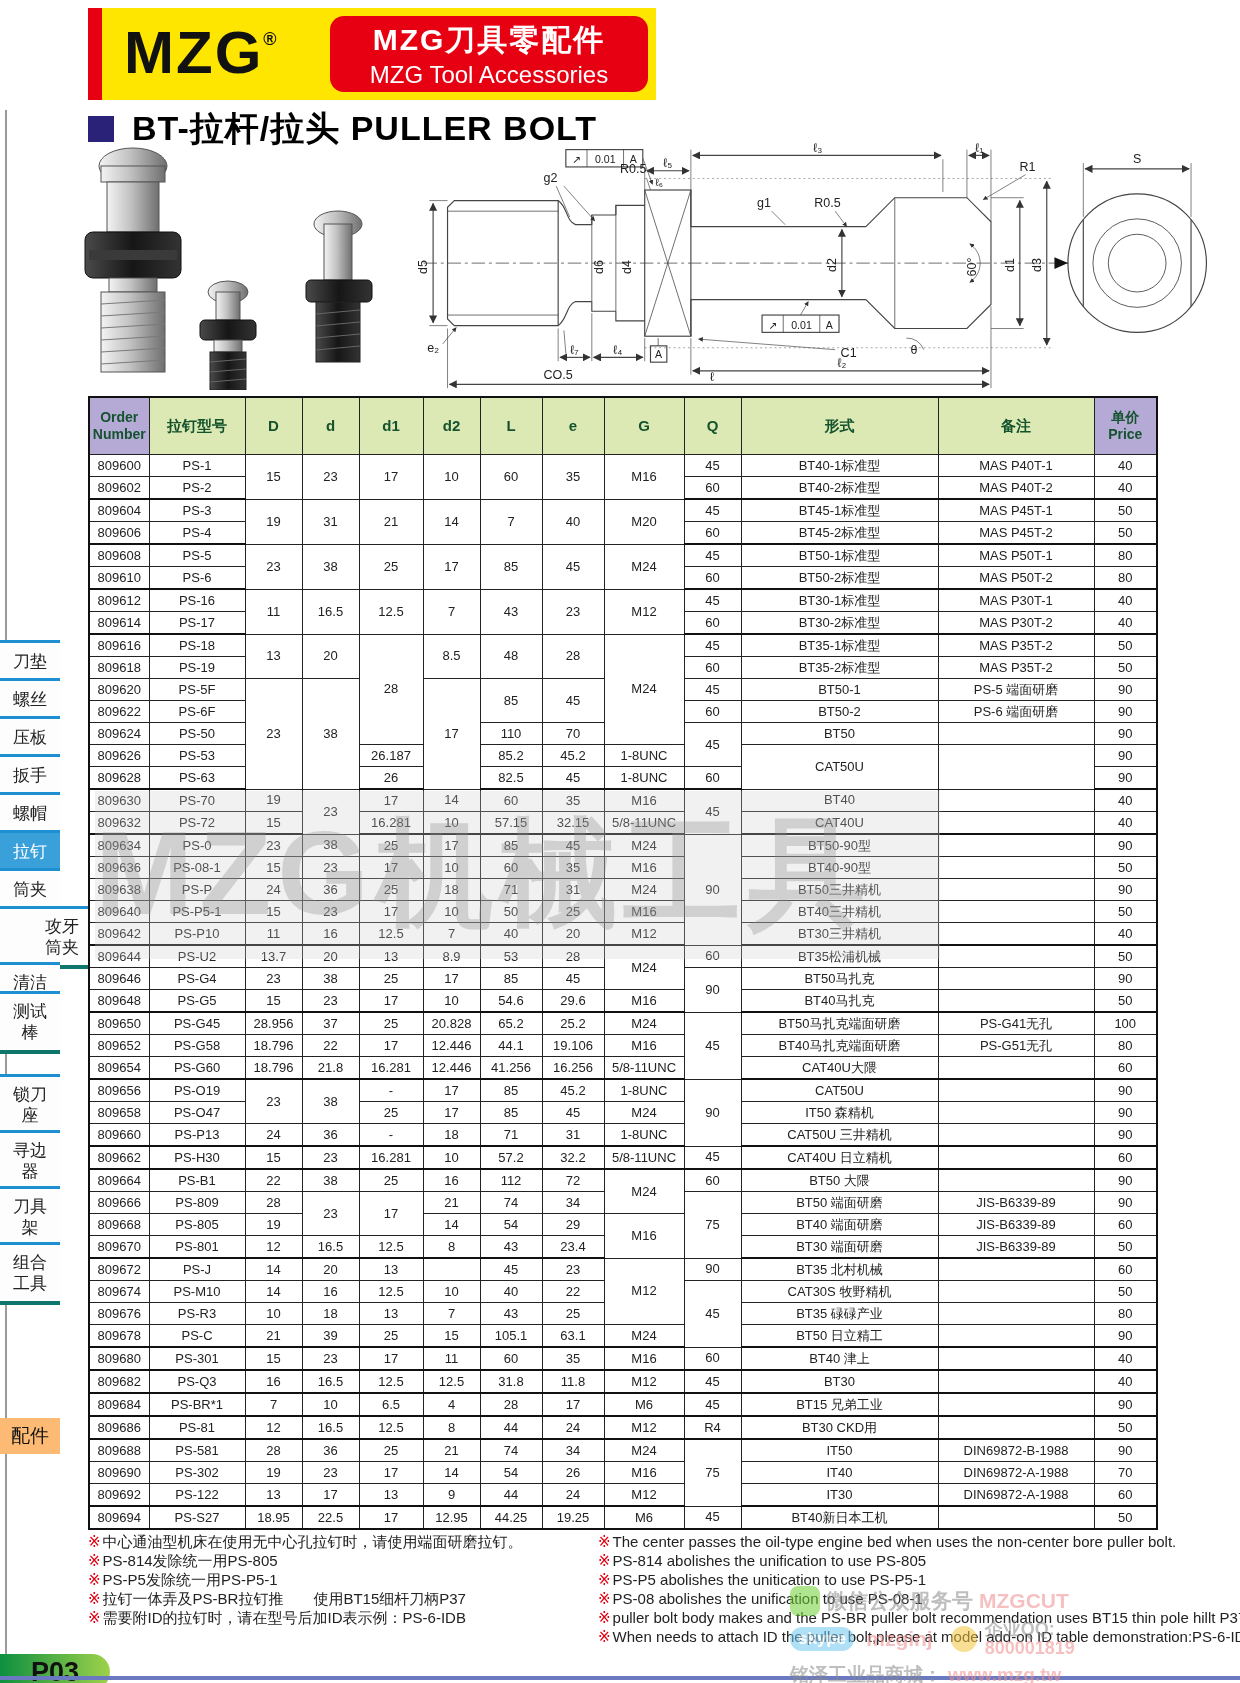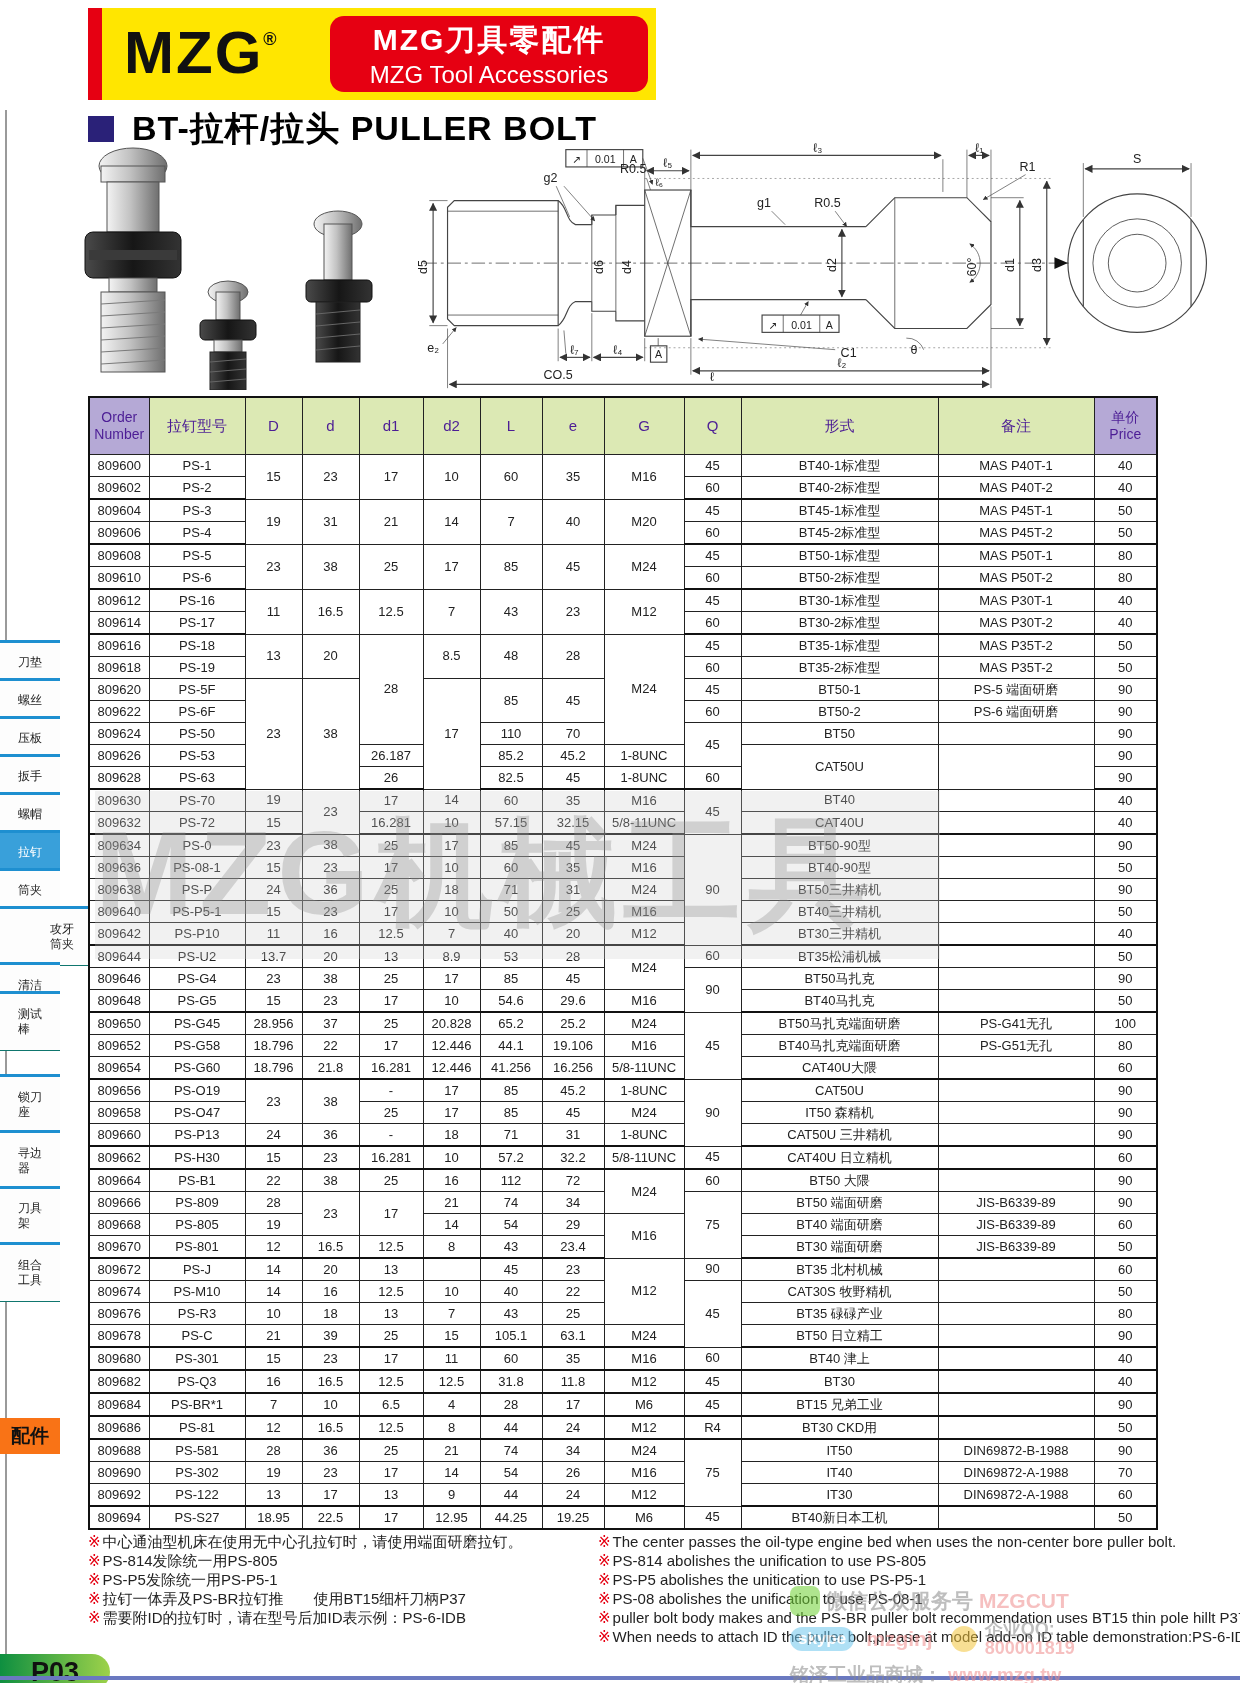--- a/index.html
+++ b/index.html
@@ -19,32 +19,32 @@
   
   .title-square{position:absolute;left:88px;top:116px;width:26px;height:26px;background:#2a2178;}
   .page-title{position:absolute;left:132px;top:106px;font-size:34px;font-weight:bold;color:#000;letter-spacing:1px;}
   
   .photos{position:absolute;left:75px;top:138px;width:310px;height:252px;}
   .drawing{position:absolute;left:388px;top:140px;width:852px;height:252px;}
   .drawing text{font-size:13px;fill:#222;}
   .drawing .sm{font-size:11px;}
   
   .sidebar{position:absolute;left:0;top:0;width:62px;height:1683px;}
-  .side-item{position:absolute;left:0;width:60px;background:#fdfdfd;border-top:3px solid #1e8fd0;border-bottom:1px solid #0f766e;
-             display:flex;align-items:center;justify-content:center;
-             font-size:12px;color:#222;white-space:pre-line;line-height:1.25;cursor:pointer;}
+  .side-item{position:absolute;left:0;width:60px;background:#fdfdfd;border-top:3px solid #1e8fd0;border-bottom:4px solid #0f766e;
+             display:flex;align-items:center;justify-content:center;text-align:center;
+             font-size:17px;color:#222;white-space:pre-line;line-height:1.25;cursor:pointer;}
   .side-item.active{background:#39a0da;color:#fff;}
-  .side-bottom{position:absolute;left:0;top:1418px;width:60px;height:36px;background:#f97316;
-               display:flex;align-items:center;justify-content:center;font-size:19px;font-weight:bold;color:#111;}
+  .side-bottom{position:absolute;left:0;top:1418px;width:60px;height:36px;background:#fdba74;
+               display:flex;align-items:center;justify-content:center;font-size:19px;font-weight:normal;color:#111;}
   
   .table-wrap{position:absolute;left:88px;top:396px;}
   table.spec{border-collapse:collapse;table-layout:fixed;width:1068px;}
   table.spec th,table.spec td{border:1px solid #222;text-align:center;vertical-align:middle;padding:0 1px;overflow:hidden;}
   table.spec{border:2px solid #111;}
-  table.spec thead th{height:56px;font-size:15px;font-weight:400;color:#4c1d95;white-space:pre-line;line-height:1.2;}
+  table.spec thead th{height:56px;font-size:15px;font-weight:700;color:#14532d;white-space:pre-line;line-height:1.2;}
   table.spec thead th.lav{background:#b5a9d6;font-size:14px;}
   table.spec thead th.grn{background:#dce9b4;}
   table.spec tbody td{height:21px;font-size:13px;line-height:1.05;white-space:nowrap;color:#222;background:#fff;}
   table.spec tr.ge>td{border-bottom:2px solid #111;}
   
   .wm-center{position:absolute;left:95px;top:782px;width:845px;height:168px;background:rgba(205,205,205,0.28);
              display:flex;align-items:center;justify-content:flex-start;pointer-events:none;z-index:6;margin-top:9px;}
   .wm-center span{font-size:118px;font-weight:bold;color:rgba(140,140,140,0.32);letter-spacing:6px;white-space:nowrap;}
   
   .notes-cn{position:absolute;left:88px;top:1532px;width:505px;}
@@ -87,21 +87,21 @@
       <div class="side-item" style="top: 906px; height: 56px; padding-left: 32px;"><span>攻牙
 筒夹</span></div>
       <div class="side-item" style="top: 962px; height: 56px;"><span>清洁
 棒</span></div>
       <div class="side-item" style="top: 991px; height: 56px; font-family: Liberation Serif, serif;"><span>测试
 棒</span></div>
       <div class="side-item" style="top: 1074px; height: 56px;"><span>锁刀
 座</span></div>
       <div class="side-item" style="top: 1130px; height: 56px;"><span>寻边
 器</span></div>
-      <div class="side-item" style="top: 1186px; height: 56px; font-family: Liberation Mono, monospace;"><span>刀具
+      <div class="side-item" style="top: 1186px; height: 56px;"><span>刀具
 架</span></div>
       <div class="side-item" style="top: 1242px; height: 56px;"><span>组合
 工具</span></div>
     </div>
   <div class="side-bottom">配件</div>
 
   <div class="banner">
     <div class="red-stripe"></div>
     <div class="logo"><span>MZG</span><sup>®</sup></div>
     <div class="red-badge">

